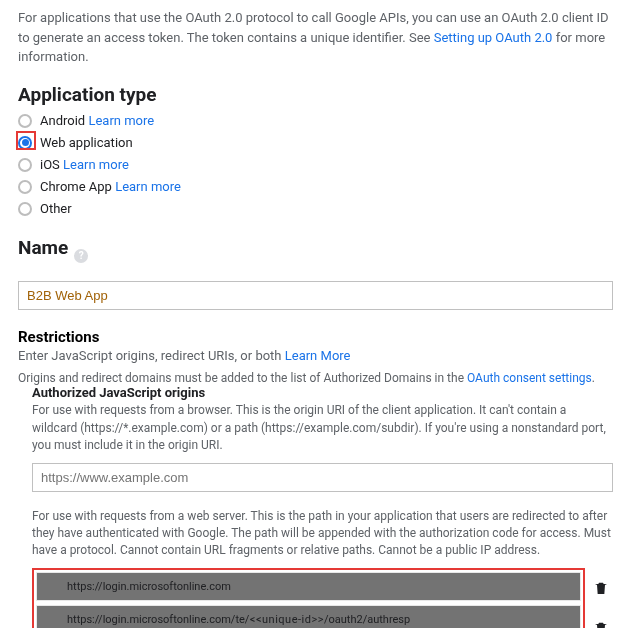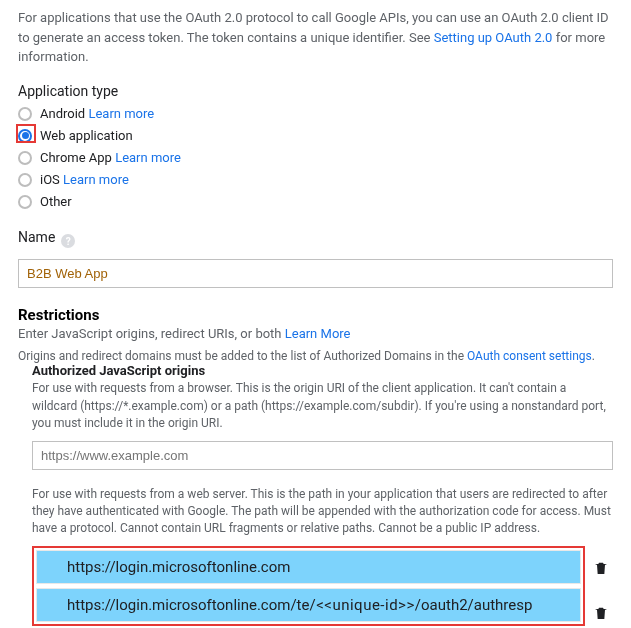--- a/index.html
+++ b/index.html
@@ -7,23 +7,23 @@
       font-family: Roboto, Arial, sans-serif;
       font-size: 13px;
       color: #5f6368;
       background: #fff;
       padding: 8px 18px 18px 18px;
       width: 631px;
     }
     a { color: #1a73e8; text-decoration: none; }
     .intro { line-height: 1.5; margin-bottom: 16px; }
     .section-label {
-      font-weight: 400;
+      font-weight: 700;
       color: #202124;
-      font-size: 14px;
+      font-size: 19px;
       margin-bottom: 4px;
     }
     .radio-group { margin-bottom: 16px; }
     .radio-row {
       display: flex;
       align-items: center;
       padding: 2px 0;
       line-height: 1.4;
     }
     .radio {
@@ -105,23 +105,23 @@
     .redirect-row {
       display: flex;
       align-items: center;
       margin-bottom: 4px;
     }
     .redirect-row:last-child { margin-bottom: 0; }
     .redirect-input {
       flex: 1;
       border: 1px solid #e8e8e8;
       padding: 7px 30px;
-      font-size: 15px;
+      font-size: 11px;
       color: #202124;
-      background: #7dd3fc;
+      background: #737373;
       white-space: nowrap;
       overflow: hidden;
     }
     .trash-icon {
       width: 16px; height: 16px;
       fill: #202124;
       cursor: pointer;
     }
     .outer-row { position: relative; display: flex; align-items: stretch; }
     .outer-row .trash-side {
@@ -160,40 +160,40 @@
     </span>
   </div>
   <div class="radio-row first">
     <span class="highlight-box"></span>
     <span class="radio selected"></span>
     <span class="radio-label">Web application</span>
   </div>
   <div class="radio-row">
     <span class="radio"></span>
     <span class="radio-label">
+      <span>iOS</span>
+      <a href="#" class="link">Learn more</a>
+    </span>
+  </div>
+  <div class="radio-row">
+    <span class="radio"></span>
+    <span class="radio-label">
       <span>Chrome App</span>
       <a href="#" class="link">Learn more</a>
     </span>
   </div>
   <div class="radio-row">
     <span class="radio"></span>
-    <span class="radio-label">
-      <span>iOS</span>
-      <a href="#" class="link">Learn more</a>
-    </span>
-  </div>
-  <div class="radio-row">
-    <span class="radio"></span>
     <span class="radio-label">Other</span>
   </div>
 </div>
 
 <div class="name-block">
   <div class="name-row">
-    <span class="section-label" style="margin-bottom:8px">Name</span>
+    <span class="section-label" style="margin-bottom:16px">Name</span>
     <span class="help-icon">?</span>
   </div>
   <input class="text-input" type="text" value="B2B Web App" style="">
 </div>
 
 <div class="restrictions-title">Restrictions</div>
 <div class="restrictions-sub">
   <span>Enter JavaScript origins, redirect URIs, or both </span>
   <a href="#">Learn More</a>
 </div>

